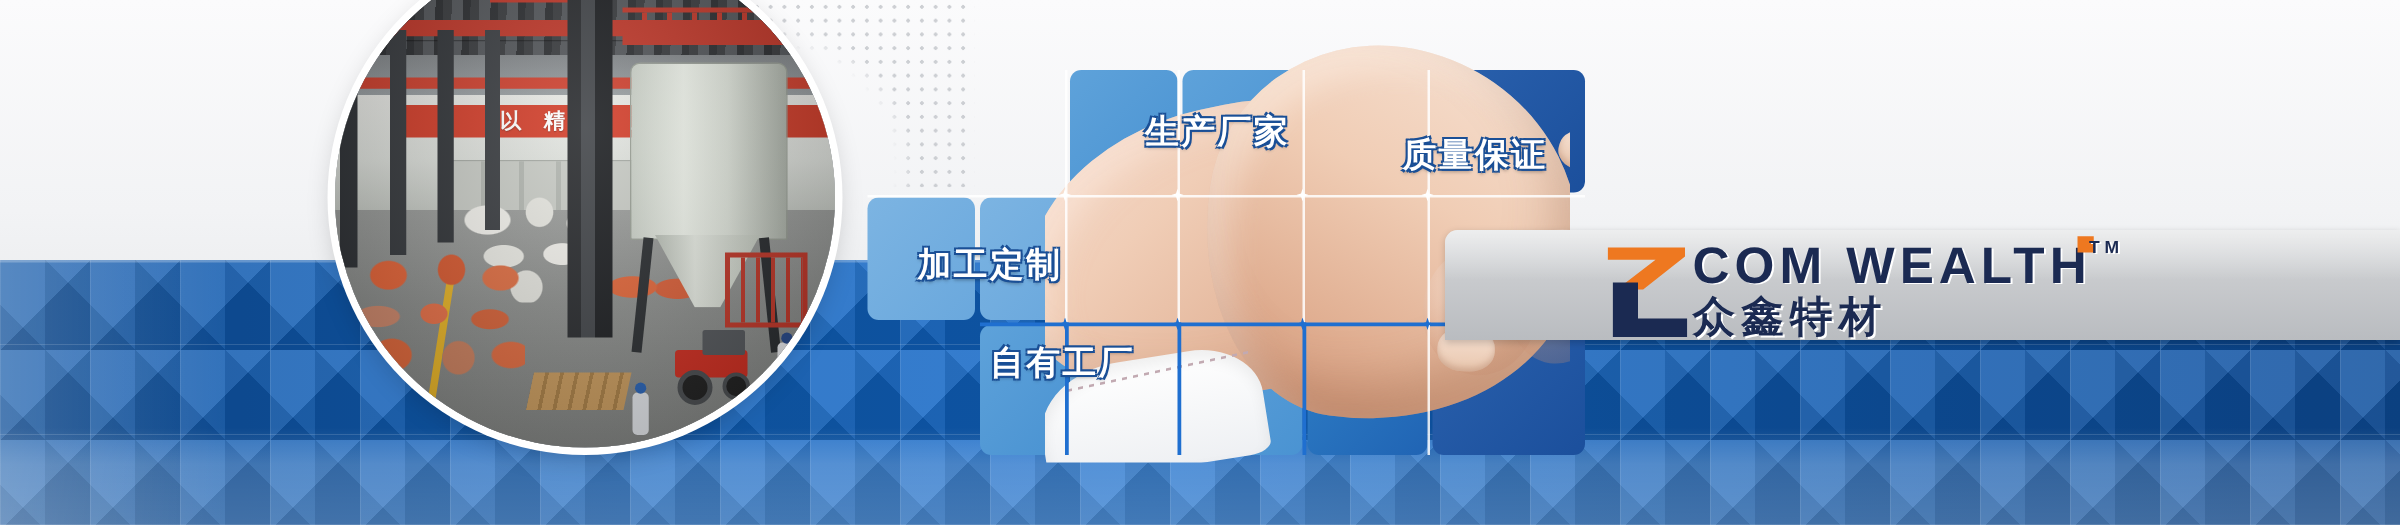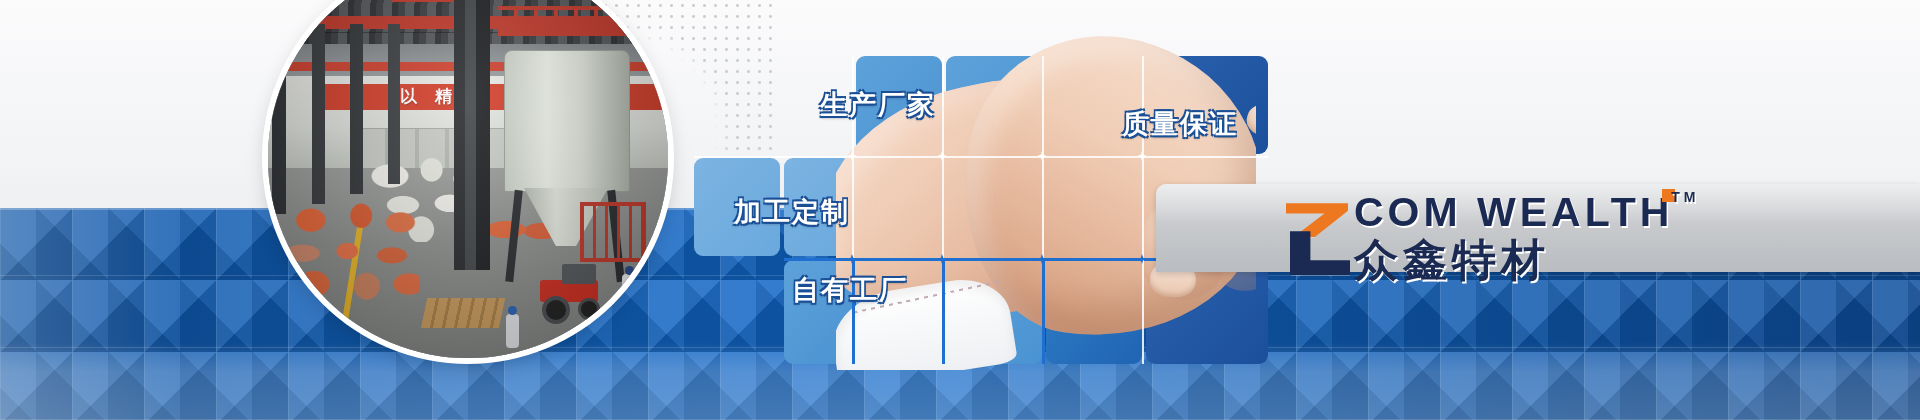--- a/index.html
+++ b/index.html
@@ -251,21 +251,21 @@
   .logo-en{
     position:relative;
     font-size:41px;font-weight:800;color:#1b2a52;
     letter-spacing:4px;line-height:1;
     font-family:"Liberation Sans","DejaVu Sans",sans-serif;
     text-shadow:1.5px 1.5px 0 #ffffff;
   }
   .logo-en .accent{position:absolute;right:-2px;top:-3px;width:13px;height:13px;background:#ee7820;}
   .logo-tm{position:absolute;right:-26px;top:-2px;font-size:14px;font-weight:700;color:#1b2a52;}
   .logo-cn{
-    font-size:44px;font-weight:800;color:#1b2a52;letter-spacing:5px;line-height:1.1;margin-top:3px;
+    font-size:34px;font-weight:800;color:#1b2a52;letter-spacing:5px;line-height:1.1;margin-top:3px;
     text-shadow:1.5px 1.5px 0 #ffffff;
   }
   .plate-sheen{position:absolute;left:0;right:0;top:0;height:40px;
     background:linear-gradient(180deg,rgba(255,255,255,.55),rgba(255,255,255,0));
     border-top-left-radius:10px;pointer-events:none;}
 </style>
 </head>
 <body>
 
 <div id="banner">
@@ -370,21 +370,21 @@
     <div class="node node-w" style="left:153px;top:95px;"></div>
     <div class="node node-w" style="left:243px;top:95px;"></div>
     <div class="node node-w" style="left:343px;top:95px;"></div>
     <div class="node node-w" style="left:443px;top:95px;"></div>
     <div class="node" style="left:153px;top:198px;"></div>
     <div class="node" style="left:243px;top:198px;"></div>
     <div class="node" style="left:343px;top:198px;"></div>
     <div class="node" style="left:443px;top:198px;"></div>
   </div>
 
-  <div class="tile-label" style="left:820px;top:87px;">生产厂家</div>
+  <div class="tile-label" style="left:916px;top:87px;">生产厂家</div>
   <div class="tile-label" style="left:1122px;top:106px;">质量保证</div>
   <div class="tile-label" style="left:710px;top:194px;margin-left:24px;">加工定制</div>
   <div class="tile-label" style="left:792px;top:272px;text-align:right;">自有工厂</div>
 
   <div class="logo-plate">
     <div class="plate-sheen"></div>
     <div class="logo-wrap">
       <div class="logo-mark">
         <div class="mark-orange"></div>
         <div class="mark-navy"></div>

